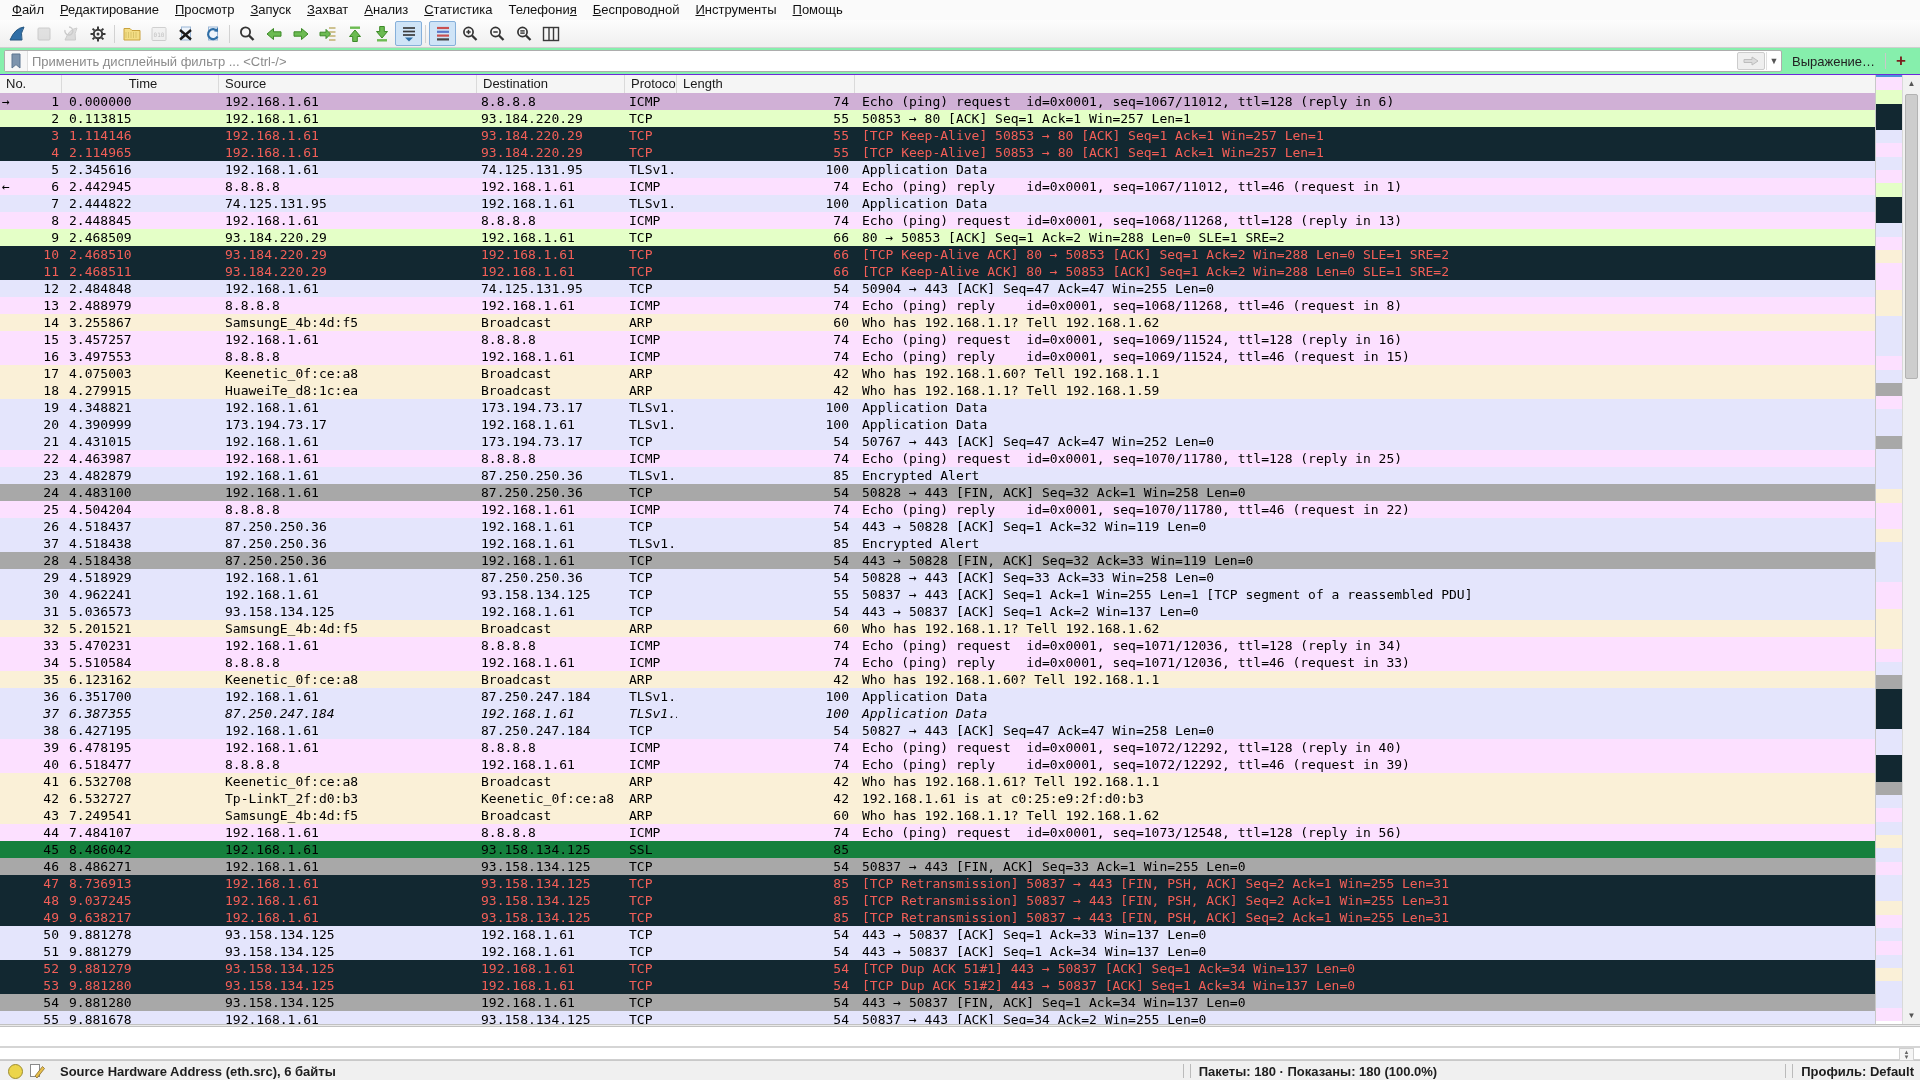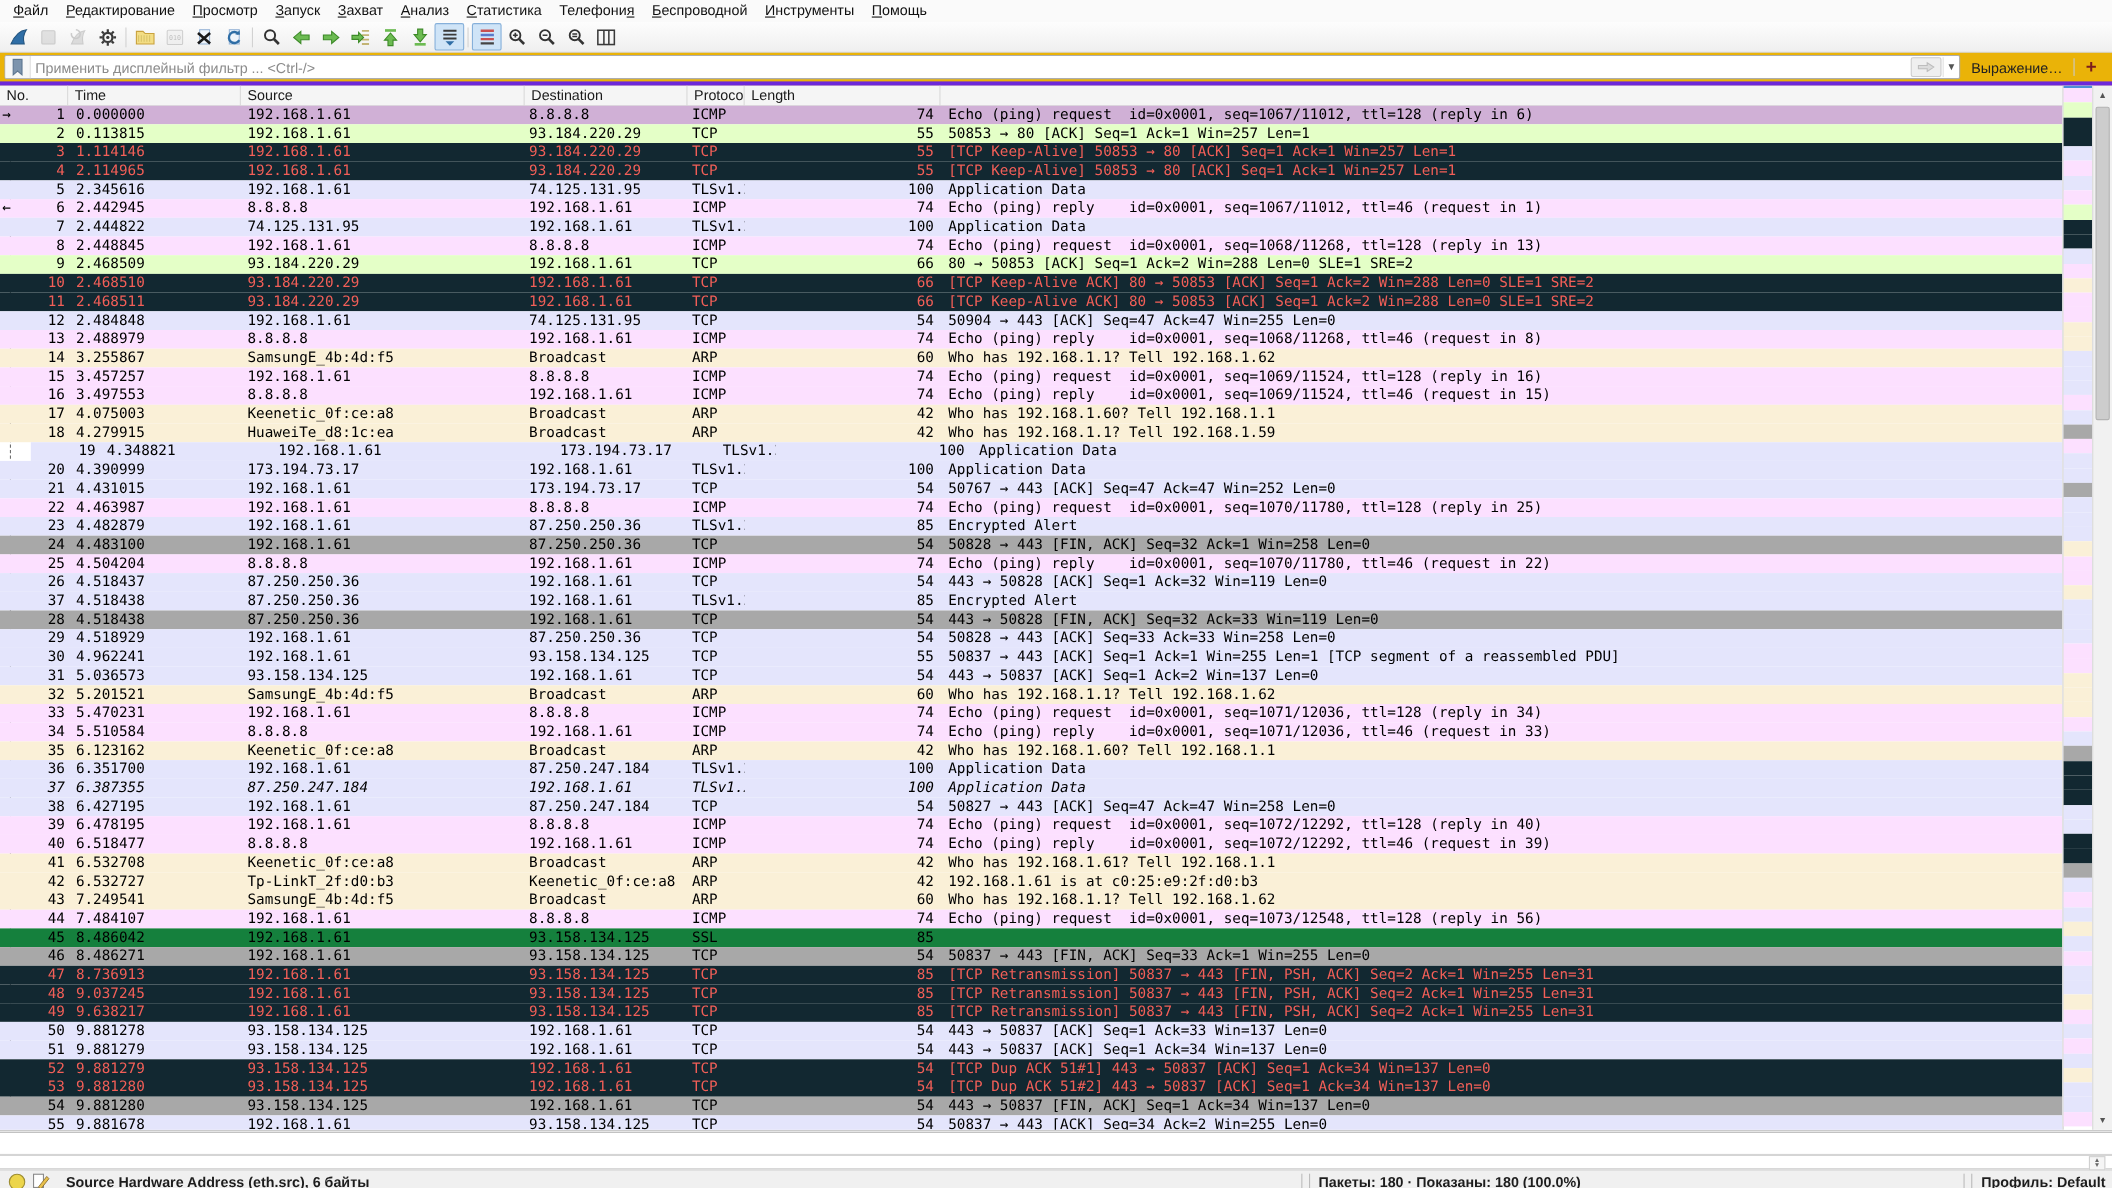--- a/index.html
+++ b/index.html
@@ -11,21 +11,21 @@
   .menu-item u{text-decoration:underline;}
   
   .toolbar{height:27px;background:linear-gradient(#fdfdfd,#efefef);border-bottom:1px solid #cfcfcf;
            display:flex;align-items:center;padding-left:3px;}
   .tbtn{width:25px;height:23px;display:flex;align-items:center;justify-content:center;border:1px solid transparent;border-radius:2px;}
   .tbtn svg{display:block;}
   .tbtn.off{opacity:.42;filter:grayscale(85%);}
   .tbtn.pressed{background:#cfe4f7;border-color:#86b0da;}
   .tsep{width:1px;height:18px;background:#d2d2d2;margin:0 3px;}
   
-  .filterbar{height:26px;background:#eab308;border-bottom:4px solid #6d28d9;display:flex;align-items:center;padding:0 4px;}
+  .filterbar{height:26px;background:#86efac;border-bottom:1px solid #6d28d9;display:flex;align-items:center;padding:0 4px;}
   .filter-field{flex:1;height:20px;background:#fff;border:1px solid #adadad;border-radius:2px;display:flex;align-items:center;}
   .bookmark-box{width:22px;height:100%;display:flex;align-items:center;justify-content:center;border-right:1px solid #e0e0e0;background:#f7f7f7;}
   .filter-input{flex:1;border:none;outline:none;font-size:13px;height:16px;padding:0 4px;color:#222;background:transparent;}
   .filter-input::placeholder{color:#8b8b8b;}
   .apply-btn{width:26px;height:16px;border:1px solid #cccccc;border-radius:2px;background:#efefef;display:flex;align-items:center;justify-content:center;margin-right:1px;}
   .caret-btn{width:14px;height:18px;display:flex;align-items:center;justify-content:center;color:#555;font-size:9px;border-left:1px solid #e0e0e0;}
   .expr-btn{font-size:13px;color:#222;padding:0 10px;white-space:nowrap;}
   .fsep{width:1px;height:16px;background:#c9c9c9;}
   .add-btn{color:#7a1d1d;font-size:17px;font-weight:bold;padding:0 10px;}
   
@@ -260,21 +260,21 @@
       <span class="caret-btn">▼</span>
     </div>
     <span class="expr-btn">Выражение…</span>
     <span class="fsep"></span>
     <span class="add-btn">+</span>
   </div>
 
   <div class="packetarea">
     <div class="pheader">
         <div class="hcell" style="width: 62px;">No.</div>
-        <div class="hcell" style="width: 157px;">Time</div>
+        <div class="hcell" style="width: 157px; text-align: center;">Time</div>
         <div class="hcell" style="width: 258px;">Source</div>
         <div class="hcell" style="width: 148px;">Destination</div>
         <div class="hcell" style="width: 52px;">Protocol</div>
         <div class="hcell" style="width: 178px;">Length</div>
         <div class="hcell last">Info</div>
       </div>
     <div class="rows">
       <div class="relline"></div>
     <div class="prow" style="background: rgb(208, 176, 214); color: rgb(0, 0, 0);"><div class="pcell col-no">1</div><div class="pcell col-time">0.000000</div><div class="pcell col-src">192.168.1.61</div><div class="pcell col-dst">8.8.8.8</div><div class="pcell col-proto">ICMP</div><div class="pcell col-len">74</div><div class="pcell col-info">Echo (ping) request  id=0x0001, seq=1067/11012, ttl=128 (reply in 6)</div><span class="pmarker">→</span></div>
         <div class="prow" style="background: rgb(228, 255, 199); color: rgb(0, 0, 0);"><div class="pcell col-no">2</div><div class="pcell col-time">0.113815</div><div class="pcell col-src">192.168.1.61</div><div class="pcell col-dst">93.184.220.29</div><div class="pcell col-proto">TCP</div><div class="pcell col-len">55</div><div class="pcell col-info">50853 → 80 [ACK] Seq=1 Ack=1 Win=257 Len=1</div></div>
@@ -287,21 +287,21 @@
         <div class="prow" style="background: rgb(228, 255, 199); color: rgb(0, 0, 0);"><div class="pcell col-no">9</div><div class="pcell col-time">2.468509</div><div class="pcell col-src">93.184.220.29</div><div class="pcell col-dst">192.168.1.61</div><div class="pcell col-proto">TCP</div><div class="pcell col-len">66</div><div class="pcell col-info">80 → 50853 [ACK] Seq=1 Ack=2 Win=288 Len=0 SLE=1 SRE=2</div></div>
         <div class="prow" style="background: rgb(18, 40, 49); color: rgb(242, 95, 88);"><div class="pcell col-no">10</div><div class="pcell col-time">2.468510</div><div class="pcell col-src">93.184.220.29</div><div class="pcell col-dst">192.168.1.61</div><div class="pcell col-proto">TCP</div><div class="pcell col-len">66</div><div class="pcell col-info">[TCP Keep-Alive ACK] 80 → 50853 [ACK] Seq=1 Ack=2 Win=288 Len=0 SLE=1 SRE=2</div></div>
         <div class="prow" style="background: rgb(18, 40, 49); color: rgb(242, 95, 88);"><div class="pcell col-no">11</div><div class="pcell col-time">2.468511</div><div class="pcell col-src">93.184.220.29</div><div class="pcell col-dst">192.168.1.61</div><div class="pcell col-proto">TCP</div><div class="pcell col-len">66</div><div class="pcell col-info">[TCP Keep-Alive ACK] 80 → 50853 [ACK] Seq=1 Ack=2 Win=288 Len=0 SLE=1 SRE=2</div></div>
         <div class="prow" style="background: rgb(228, 229, 252); color: rgb(0, 0, 0);"><div class="pcell col-no">12</div><div class="pcell col-time">2.484848</div><div class="pcell col-src">192.168.1.61</div><div class="pcell col-dst">74.125.131.95</div><div class="pcell col-proto">TCP</div><div class="pcell col-len">54</div><div class="pcell col-info">50904 → 443 [ACK] Seq=47 Ack=47 Win=255 Len=0</div></div>
         <div class="prow" style="background: rgb(252, 224, 255); color: rgb(0, 0, 0);"><div class="pcell col-no">13</div><div class="pcell col-time">2.488979</div><div class="pcell col-src">8.8.8.8</div><div class="pcell col-dst">192.168.1.61</div><div class="pcell col-proto">ICMP</div><div class="pcell col-len">74</div><div class="pcell col-info">Echo (ping) reply    id=0x0001, seq=1068/11268, ttl=46 (request in 8)</div></div>
         <div class="prow" style="background: rgb(250, 240, 215); color: rgb(0, 0, 0);"><div class="pcell col-no">14</div><div class="pcell col-time">3.255867</div><div class="pcell col-src">SamsungE_4b:4d:f5</div><div class="pcell col-dst">Broadcast</div><div class="pcell col-proto">ARP</div><div class="pcell col-len">60</div><div class="pcell col-info">Who has 192.168.1.1? Tell 192.168.1.62</div></div>
         <div class="prow" style="background: rgb(252, 224, 255); color: rgb(0, 0, 0);"><div class="pcell col-no">15</div><div class="pcell col-time">3.457257</div><div class="pcell col-src">192.168.1.61</div><div class="pcell col-dst">8.8.8.8</div><div class="pcell col-proto">ICMP</div><div class="pcell col-len">74</div><div class="pcell col-info">Echo (ping) request  id=0x0001, seq=1069/11524, ttl=128 (reply in 16)</div></div>
         <div class="prow" style="background: rgb(252, 224, 255); color: rgb(0, 0, 0);"><div class="pcell col-no">16</div><div class="pcell col-time">3.497553</div><div class="pcell col-src">8.8.8.8</div><div class="pcell col-dst">192.168.1.61</div><div class="pcell col-proto">ICMP</div><div class="pcell col-len">74</div><div class="pcell col-info">Echo (ping) reply    id=0x0001, seq=1069/11524, ttl=46 (request in 15)</div></div>
         <div class="prow" style="background: rgb(250, 240, 215); color: rgb(0, 0, 0);"><div class="pcell col-no">17</div><div class="pcell col-time">4.075003</div><div class="pcell col-src">Keenetic_0f:ce:a8</div><div class="pcell col-dst">Broadcast</div><div class="pcell col-proto">ARP</div><div class="pcell col-len">42</div><div class="pcell col-info">Who has 192.168.1.60? Tell 192.168.1.1</div></div>
         <div class="prow" style="background: rgb(250, 240, 215); color: rgb(0, 0, 0);"><div class="pcell col-no">18</div><div class="pcell col-time">4.279915</div><div class="pcell col-src">HuaweiTe_d8:1c:ea</div><div class="pcell col-dst">Broadcast</div><div class="pcell col-proto">ARP</div><div class="pcell col-len">42</div><div class="pcell col-info">Who has 192.168.1.1? Tell 192.168.1.59</div></div>
-        <div class="prow" style="background: rgb(228, 229, 252); color: rgb(0, 0, 0); margin-left: 28px;"><div class="pcell col-no">19</div><div class="pcell col-time">4.348821</div><div class="pcell col-src">192.168.1.61</div><div class="pcell col-dst">173.194.73.17</div><div class="pcell col-proto">TLSv1.2</div><div class="pcell col-len">100</div><div class="pcell col-info">Application Data</div></div>
+        <div class="prow" style="background: rgb(228, 229, 252); color: rgb(0, 0, 0);"><div class="pcell col-no">19</div><div class="pcell col-time">4.348821</div><div class="pcell col-src">192.168.1.61</div><div class="pcell col-dst">173.194.73.17</div><div class="pcell col-proto">TLSv1.2</div><div class="pcell col-len">100</div><div class="pcell col-info">Application Data</div></div>
         <div class="prow" style="background: rgb(228, 229, 252); color: rgb(0, 0, 0);"><div class="pcell col-no">20</div><div class="pcell col-time">4.390999</div><div class="pcell col-src">173.194.73.17</div><div class="pcell col-dst">192.168.1.61</div><div class="pcell col-proto">TLSv1.2</div><div class="pcell col-len">100</div><div class="pcell col-info">Application Data</div></div>
         <div class="prow" style="background: rgb(228, 229, 252); color: rgb(0, 0, 0);"><div class="pcell col-no">21</div><div class="pcell col-time">4.431015</div><div class="pcell col-src">192.168.1.61</div><div class="pcell col-dst">173.194.73.17</div><div class="pcell col-proto">TCP</div><div class="pcell col-len">54</div><div class="pcell col-info">50767 → 443 [ACK] Seq=47 Ack=47 Win=252 Len=0</div></div>
         <div class="prow" style="background: rgb(252, 224, 255); color: rgb(0, 0, 0);"><div class="pcell col-no">22</div><div class="pcell col-time">4.463987</div><div class="pcell col-src">192.168.1.61</div><div class="pcell col-dst">8.8.8.8</div><div class="pcell col-proto">ICMP</div><div class="pcell col-len">74</div><div class="pcell col-info">Echo (ping) request  id=0x0001, seq=1070/11780, ttl=128 (reply in 25)</div></div>
         <div class="prow" style="background: rgb(228, 229, 252); color: rgb(0, 0, 0);"><div class="pcell col-no">23</div><div class="pcell col-time">4.482879</div><div class="pcell col-src">192.168.1.61</div><div class="pcell col-dst">87.250.250.36</div><div class="pcell col-proto">TLSv1.2</div><div class="pcell col-len">85</div><div class="pcell col-info">Encrypted Alert</div></div>
         <div class="prow" style="background: rgb(168, 168, 168); color: rgb(0, 0, 0);"><div class="pcell col-no">24</div><div class="pcell col-time">4.483100</div><div class="pcell col-src">192.168.1.61</div><div class="pcell col-dst">87.250.250.36</div><div class="pcell col-proto">TCP</div><div class="pcell col-len">54</div><div class="pcell col-info">50828 → 443 [FIN, ACK] Seq=32 Ack=1 Win=258 Len=0</div></div>
         <div class="prow" style="background: rgb(252, 224, 255); color: rgb(0, 0, 0);"><div class="pcell col-no">25</div><div class="pcell col-time">4.504204</div><div class="pcell col-src">8.8.8.8</div><div class="pcell col-dst">192.168.1.61</div><div class="pcell col-proto">ICMP</div><div class="pcell col-len">74</div><div class="pcell col-info">Echo (ping) reply    id=0x0001, seq=1070/11780, ttl=46 (request in 22)</div></div>
         <div class="prow" style="background: rgb(228, 229, 252); color: rgb(0, 0, 0);"><div class="pcell col-no">26</div><div class="pcell col-time">4.518437</div><div class="pcell col-src">87.250.250.36</div><div class="pcell col-dst">192.168.1.61</div><div class="pcell col-proto">TCP</div><div class="pcell col-len">54</div><div class="pcell col-info">443 → 50828 [ACK] Seq=1 Ack=32 Win=119 Len=0</div></div>
         <div class="prow" style="background: rgb(228, 229, 252); color: rgb(0, 0, 0);"><div class="pcell col-no">37</div><div class="pcell col-time">4.518438</div><div class="pcell col-src">87.250.250.36</div><div class="pcell col-dst">192.168.1.61</div><div class="pcell col-proto">TLSv1.2</div><div class="pcell col-len">85</div><div class="pcell col-info">Encrypted Alert</div></div>
         <div class="prow" style="background: rgb(168, 168, 168); color: rgb(0, 0, 0);"><div class="pcell col-no">28</div><div class="pcell col-time">4.518438</div><div class="pcell col-src">87.250.250.36</div><div class="pcell col-dst">192.168.1.61</div><div class="pcell col-proto">TCP</div><div class="pcell col-len">54</div><div class="pcell col-info">443 → 50828 [FIN, ACK] Seq=32 Ack=33 Win=119 Len=0</div></div>
         <div class="prow" style="background: rgb(228, 229, 252); color: rgb(0, 0, 0);"><div class="pcell col-no">29</div><div class="pcell col-time">4.518929</div><div class="pcell col-src">192.168.1.61</div><div class="pcell col-dst">87.250.250.36</div><div class="pcell col-proto">TCP</div><div class="pcell col-len">54</div><div class="pcell col-info">50828 → 443 [ACK] Seq=33 Ack=33 Win=258 Len=0</div></div>

